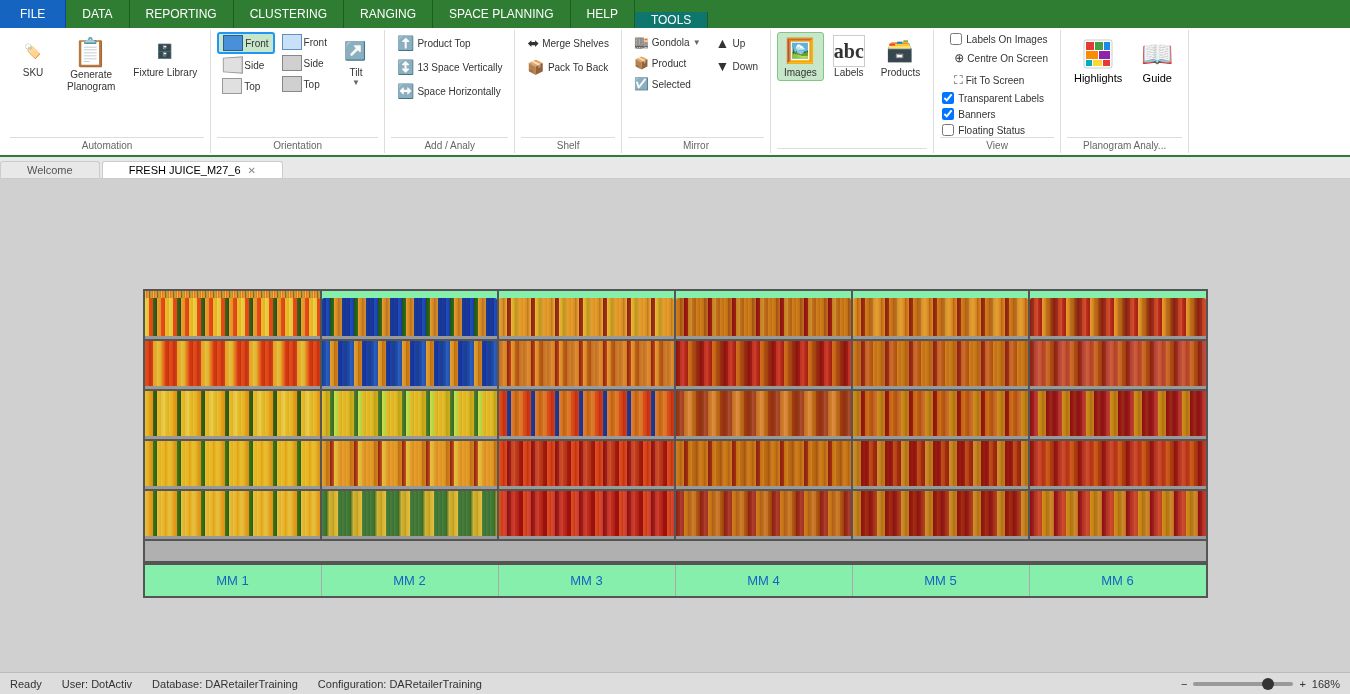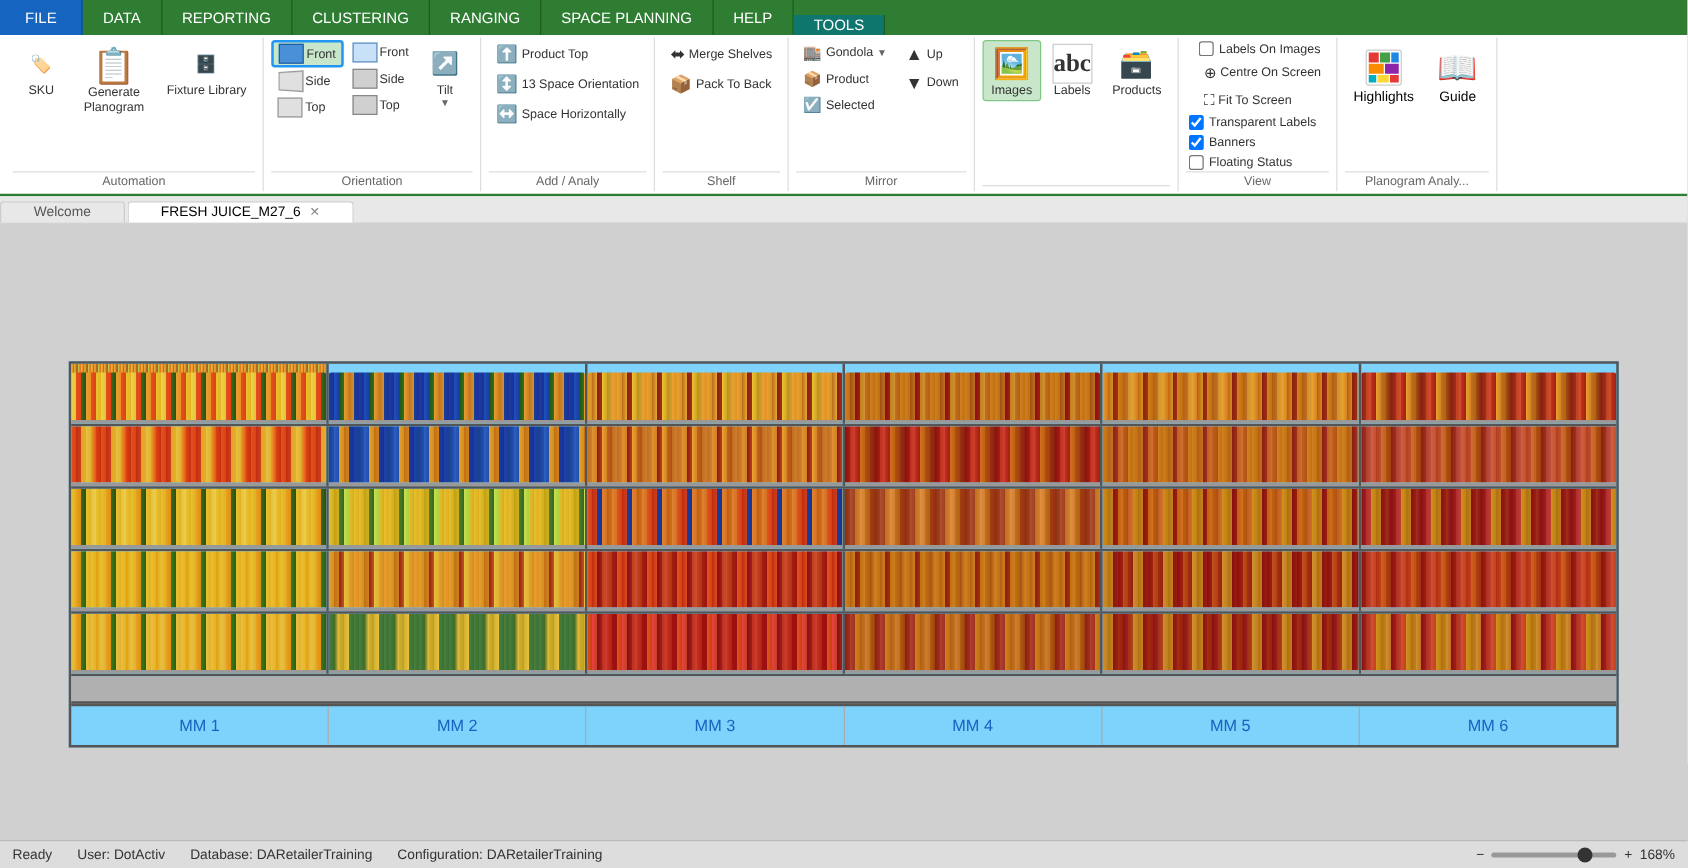--- a/index.html
+++ b/index.html
@@ -36,21 +36,21 @@
     .doc-tabs { display: flex; background: #e8e8e8; border-bottom: 1px solid #ccc; height: 22px; align-items: flex-end; }
     .doc-tab { padding: 2px 26px; background: #e8e8e8; border: 1px solid #ccc; border-bottom: none; border-radius: 3px 3px 0 0; font-size: 11px; cursor: pointer; color: #555; margin-right: 2px; }
     .doc-tab.active { background: #fff; color: #000; font-weight: 500; }
     .doc-tab-close { margin-left: 4px; color: #888; font-size: 10px; }
     .doc-tab-welcome { background: #e8e8e8; }
 
     
     .main-area { background: #d0d0d0; display: flex; align-items: center; justify-content: center; height: calc(694px - 28px - 94px - 22px - 22px); padding: 10px; overflow: hidden; }
 
     
-    .planogram-container { background: #7dd3fc; border: 2px solid #555; position: relative; width: 1240px; }
+    .planogram-container { background: #86efac; border: 2px solid #555; position: relative; width: 1065px; }
 
     .base-shelf { height: 22px; background: #b0b0b0; border-bottom: 2px solid #555; }
 
     .mm-labels { display: flex; border-top: 2px solid #555; }
     .mm-label { flex: 1; text-align: center; padding: 8px 0; font-size: 13px; color: #1565c0; border-right: 1px solid #aaa; font-weight: 400; }
     .mm-label:last-child { border-right: none; }
 
     
     .status-bar { background: #ddd; border-top: 1px solid #bbb; height: 22px; display: flex; align-items: center; padding: 0 10px; font-size: 11px; color: #333; gap: 20px; position: fixed; bottom: 0; left: 0; right: 0; }
     .status-zoom { margin-left: auto; display: flex; align-items: center; gap: 6px; }
@@ -158,21 +158,21 @@
   </div>
 
   <div class="ribbon-group">
     <div class="ribbon-group-content" style="flex-direction:column; gap:2px;">
       <div class="small-btn">
         <span style="font-size:14px;">⬆️</span>
         <span>Product Top</span>
       </div>
       <div class="small-btn">
         <span style="font-size:14px;">↕️</span>
-        <span>13 <span>Space Orientation</span></span>
+        <span>13 <span>Space Vertically</span></span>
       </div>
       <div class="small-btn">
         <span style="font-size:14px;">↔️</span>
         <span>Space Horizontally</span>
       </div>
     </div>
     <div class="ribbon-group-label">Add / Analy</div>
   </div>
 
   <div class="ribbon-group">

